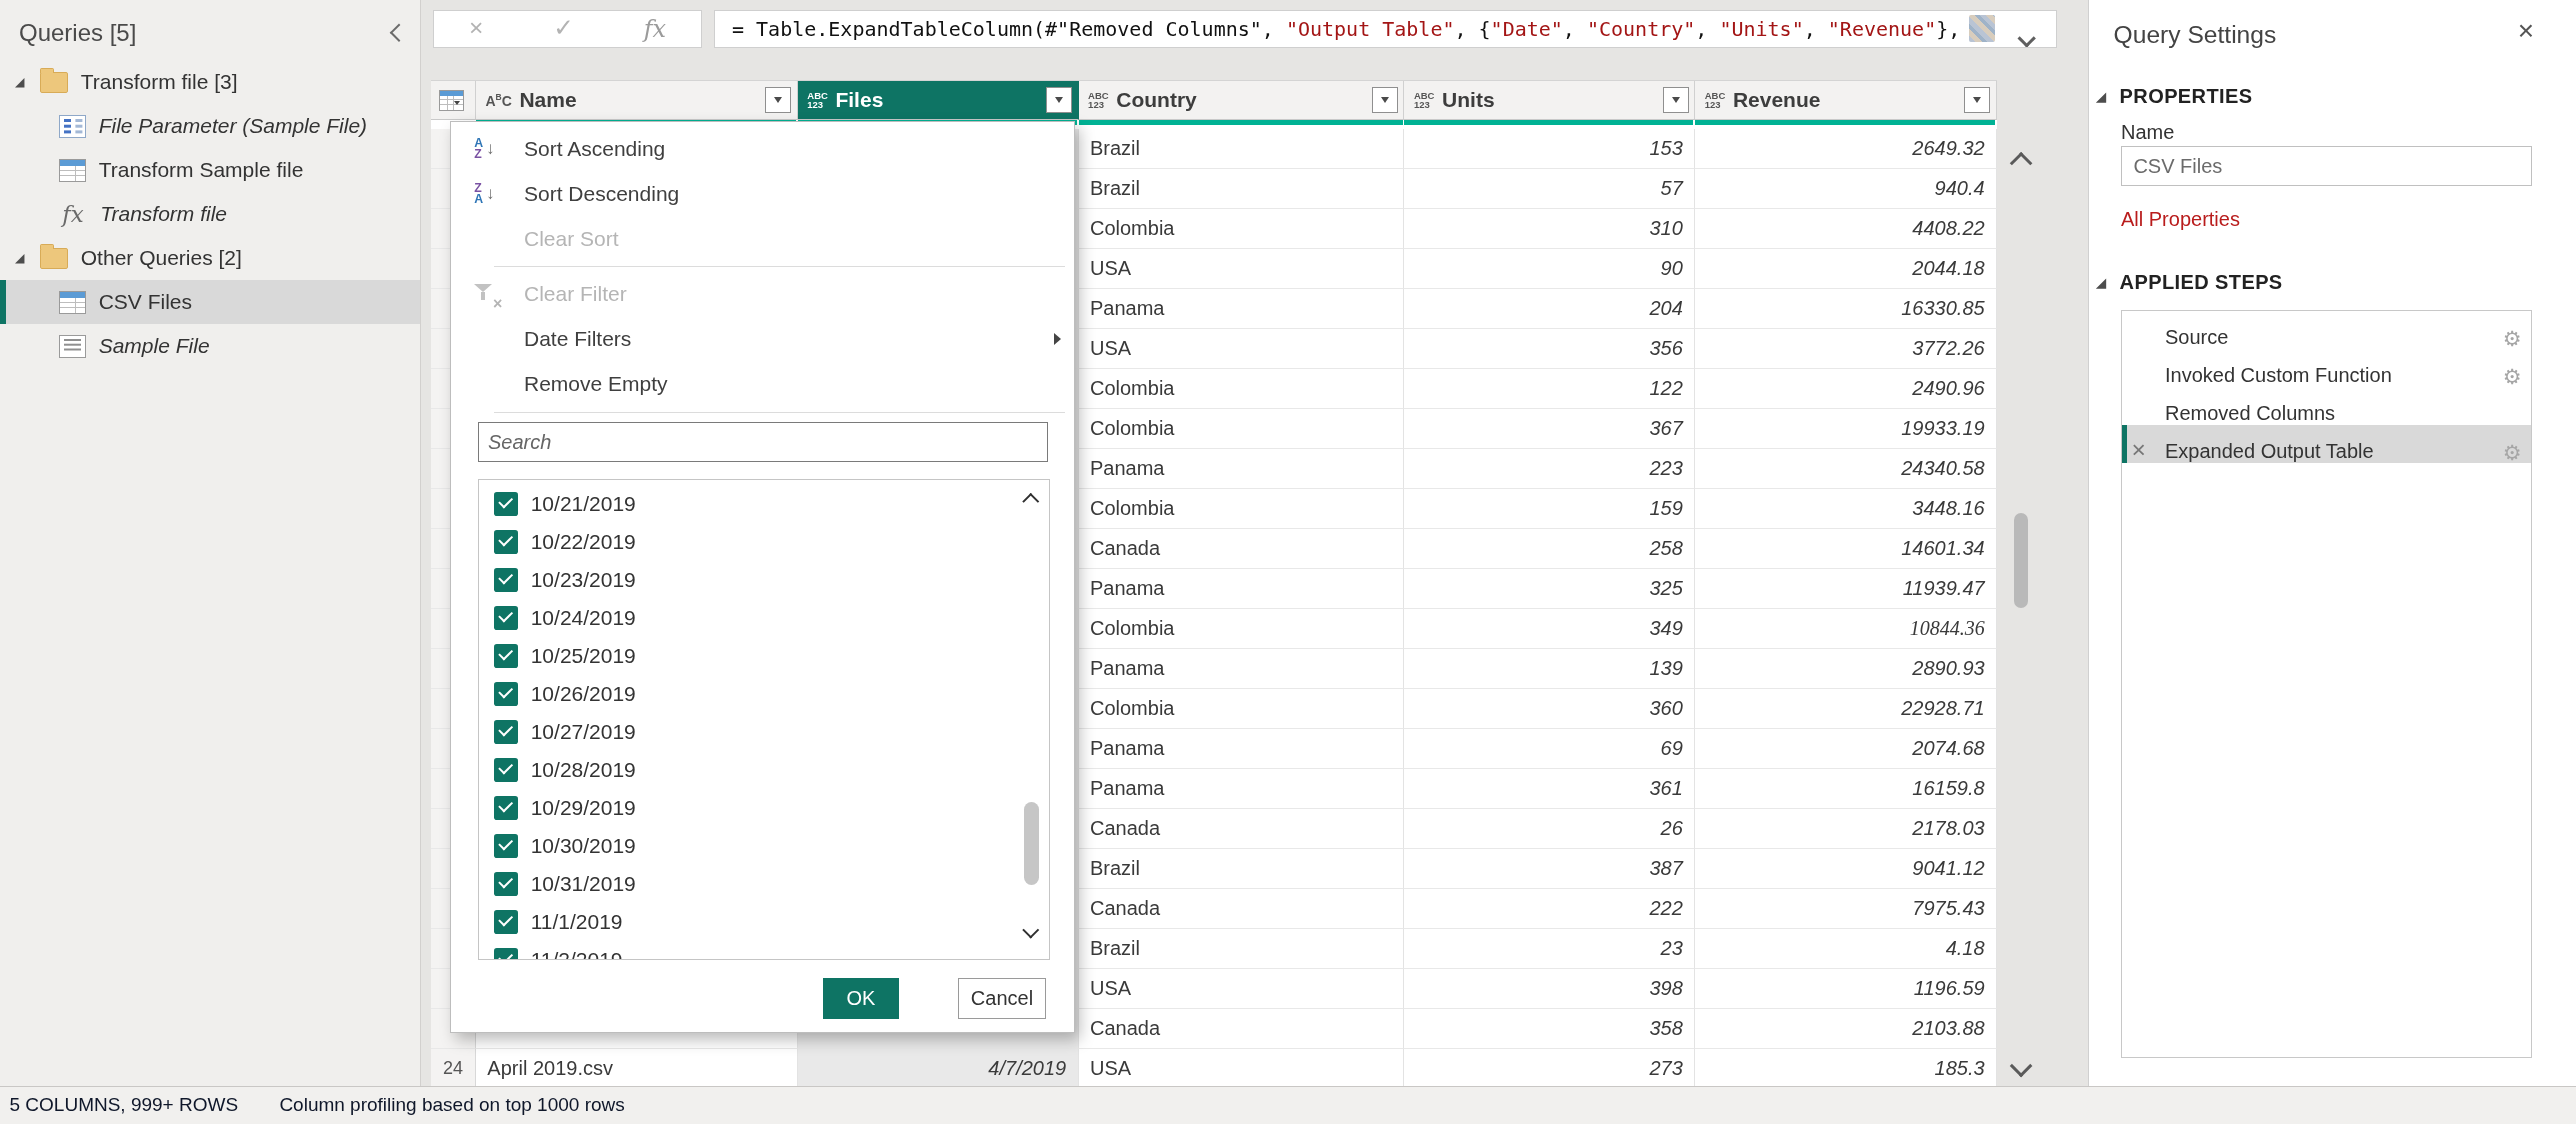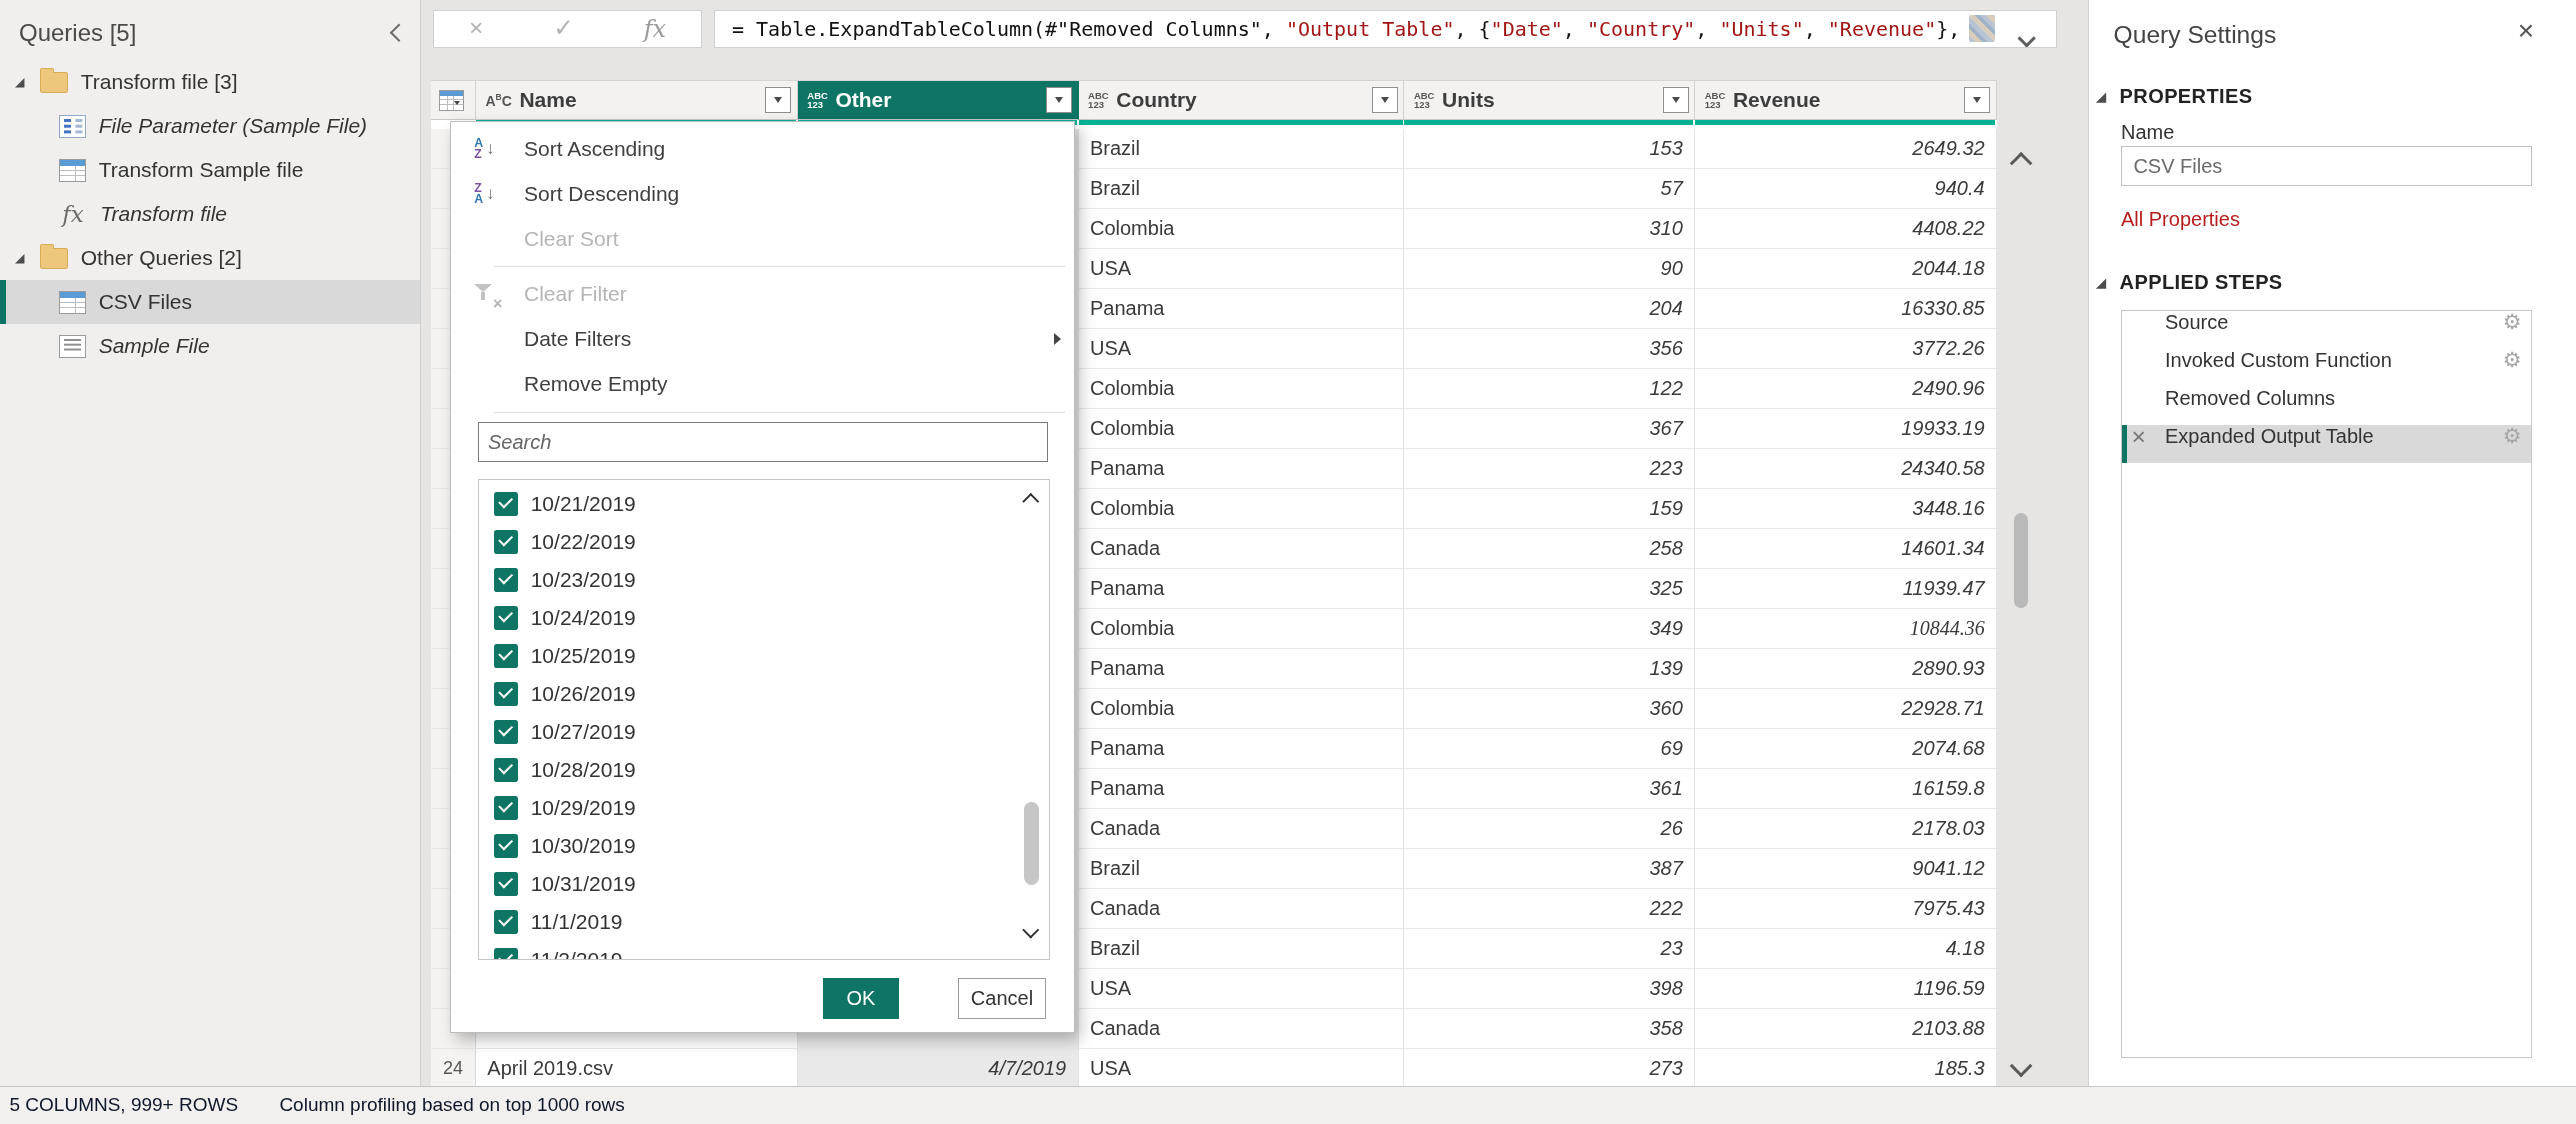--- a/index.html
+++ b/index.html
@@ -106,21 +106,21 @@
   .sp-title{position:absolute;left:24.6px;top:21px;font-size:24.6px;color:#444;text-align:right;}
   .sp-close{position:absolute;right:42px;top:17px;font-size:28px;color:#555;line-height:1;}
   .sp-section{position:absolute;left:7.6px;display:flex;align-items:center;font-size:20px;font-weight:700;color:#222;letter-spacing:0.4px;}
   .sp-section .tree-caret{width:23px;}
   #sec-properties{top:85px;}
   #sec-steps{top:271px;}
   .sp-name-label{position:absolute;left:32px;top:121px;font-size:20px;color:#333;}
   #name-input{position:absolute;left:32px;top:146px;width:411px;height:40px;border:1.9px solid #c0c0c0;box-sizing:border-box;font-family:"Liberation Sans",sans-serif;font-size:20px;color:#6b6b6b;padding:0 11.4px;outline:none;background:#fff;}
   #all-properties{position:absolute;left:32px;top:208px;font-size:20px;color:#b91c1c;}
   #steps-box{position:absolute;left:32px;top:310px;width:411px;height:748px;border:0.9px solid #c8c8c8;box-sizing:border-box;background:#fff;overflow:hidden;}
-  .step-row{position:relative;display:flex;align-items:flex-start;height:38px;padding-left:43px;font-size:20px;color:#333;box-sizing:border-box;}
+  .step-row{position:relative;display:flex;align-items:flex-end;height:38px;padding-left:43px;font-size:20px;color:#333;box-sizing:border-box;}
   .step-row.selected{background:#d9d9d9;}
   .step-row.selected::before{content:"";position:absolute;left:0;top:0;width:4.7px;height:100%;background:#0e7464;}
   .step-x{position:absolute;left:9.5px;font-size:24.6px;color:#777;line-height:1;}
   .step-gear{position:absolute;right:9.5px;font-size:21px;color:#a6a6a6;line-height:1;}
 
   
   #status-bar{position:absolute;left:0;bottom:0;width:100%;height:38px;background:#f1f0ee;border-top:0.9px solid #c9c7c5;box-sizing:border-box;font-size:19px;color:#0f172a;line-height:36px;}
   #status-bar .s1{margin-left:9.5px;}
   #status-bar .s2{margin-left:36px;}
 </style>
@@ -191,21 +191,21 @@
         <span>Name</span>
         <span class="fbtn">
             <span class="tri-down"></span>
           </span>
       </div>
       <div class="hcell date-sel" style="width:281px;">
         <span class="type-stack">
             <span>ABC</span>
             <span>123</span>
           </span>
-        <span>Other</span>
+        <span>Files</span>
         <span class="fbtn">
             <span class="tri-down"></span>
           </span>
       </div>
       <div class="hcell" style="width:326px;">
         <span class="type-stack">
             <span>ABC</span>
             <span>123</span>
           </span>
         <span>Country</span>

